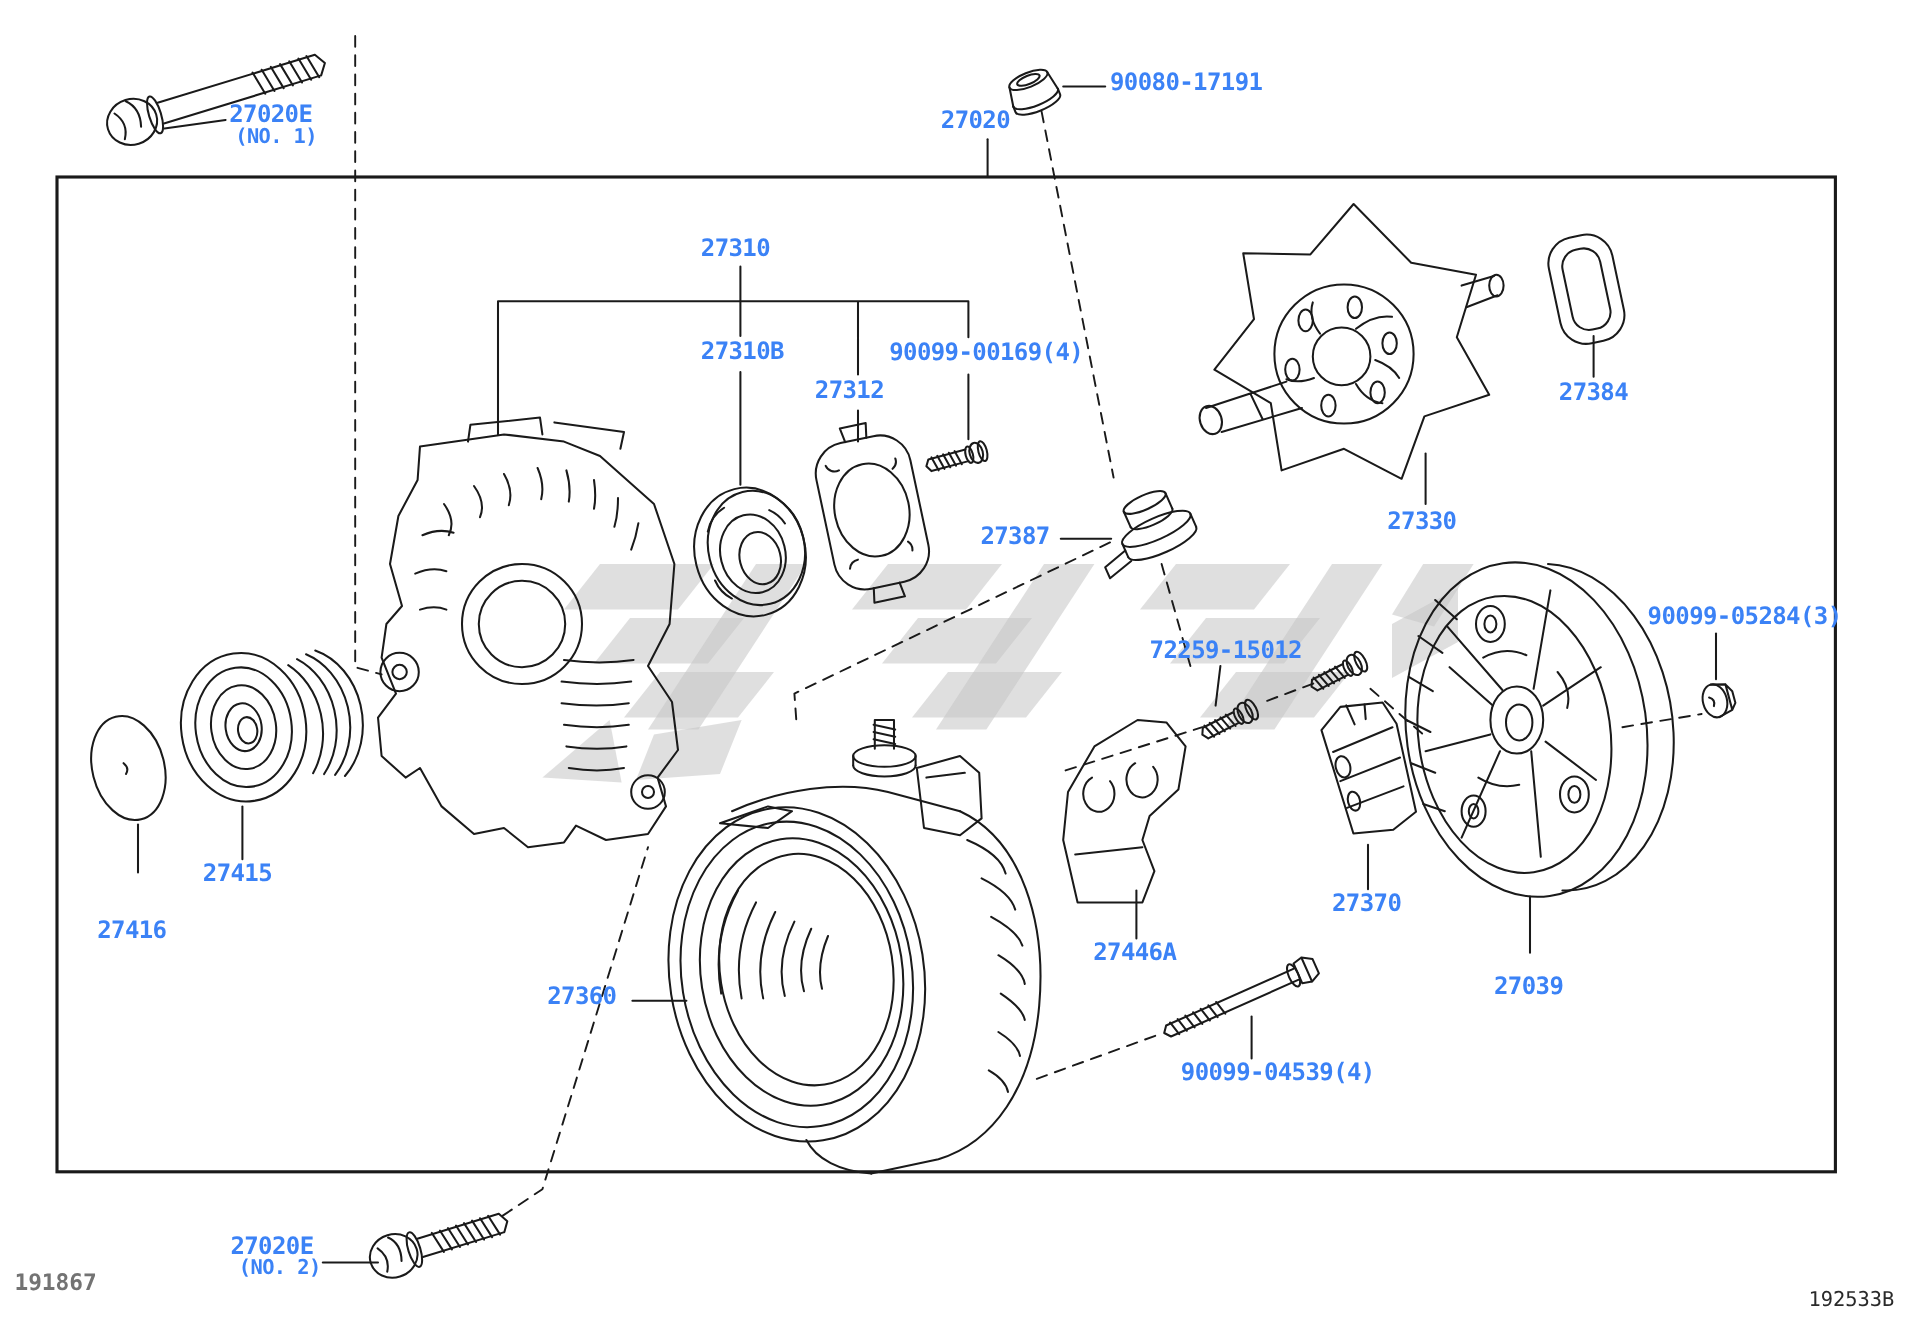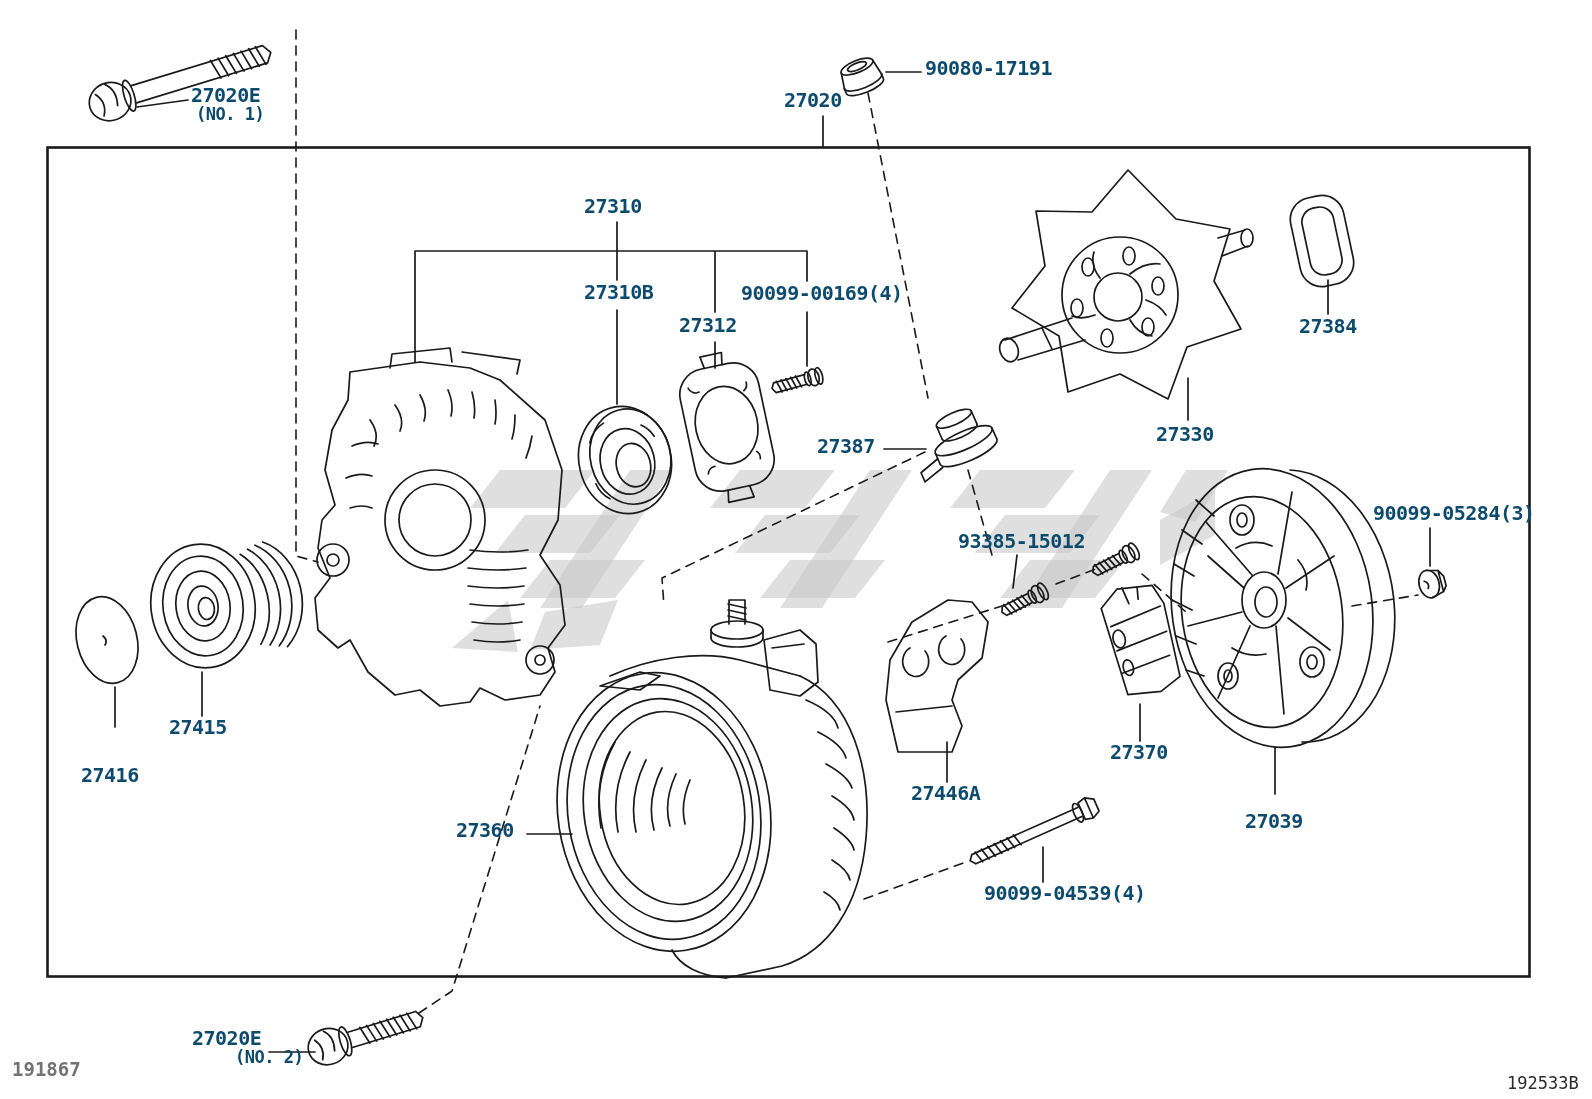--- a/index.html
+++ b/index.html
@@ -4,21 +4,21 @@
 <style>
   html,body{margin:0;padding:0;background:#ffffff;}
   #stage{
     position:relative;width:1592px;height:1099px;background:#ffffff;
     font-family:"DejaVu Sans Mono","Liberation Mono",monospace;
     overflow:hidden;
   }
   #artwork{position:absolute;left:0;top:0;}
   .plabel{
     position:absolute;font-weight:bold;font-size:20px;line-height:1;
-    color:#0c4a6e;letter-spacing:-0.5px;white-space:pre;
+    color:#3b82f6;letter-spacing:-0.5px;white-space:pre;
   }
   .plabel.sub{font-size:17px;font-weight:bold;}
   .code{
     position:absolute;font-size:19px;font-weight:bold;color:#737373;
     letter-spacing:0;line-height:1;white-space:pre;
   }
   .code.light{font-weight:normal;font-size:17px;color:#2a2a2a;}
   svg *{vector-effect:none;}
 </style>
 </head>
@@ -289,30 +289,30 @@
   <div class="plabel" style="left:584px;top:196px;">27310</div>
   <div class="plabel" style="left:584px;top:282px;">27310B</div>
   <div class="plabel" style="left:741px;top:283px;">90099-00169(4)</div>
   <div class="plabel" style="left:679px;top:315px;">27312</div>
 
   <div class="plabel" style="left:817px;top:436px;">27387</div>
   <div class="plabel" style="left:1156px;top:424px;">27330</div>
   <div class="plabel" style="left:1299px;top:316px;">27384</div>
 
   <div class="plabel" style="left:1373px;top:503px;">90099-05284(3)</div>
-  <div class="plabel" style="left:958px;top:531px;">93385-15012</div>
+  <div class="plabel" style="left:958px;top:531px;">72259-15012</div>
 
   <div class="plabel" style="left:1110px;top:742px;">27370</div>
   <div class="plabel" style="left:1245px;top:796px;margin-top:15px;">27039</div>
   <div class="plabel" style="left:911px;top:783px;">27446A</div>
   <div class="plabel" style="left:984px;top:883px;">90099-04539(4)</div>
 
   <div class="plabel" style="left:456px;top:820px;">27360</div>
   <div class="plabel" style="left:169px;top:717px;">27415</div>
   <div class="plabel" style="left:81px;top:728px;margin-top:37px;">27416</div>
 
   <div class="plabel" style="left:192px;top:1028px;">27020E</div>
-  <div class="plabel sub" style="left:199px;top:1049px;margin-left:36px;">(NO. 2)</div>
+  <div class="plabel sub" style="left:199px;top:1049px;">(NO. 2)</div>
 
   <div class="code" style="left:12px;top:1060px;">191867</div>
   <div class="code light" style="left:1507px;top:1075px;">192533B</div>
 
 </div>
 
 </body></html>

